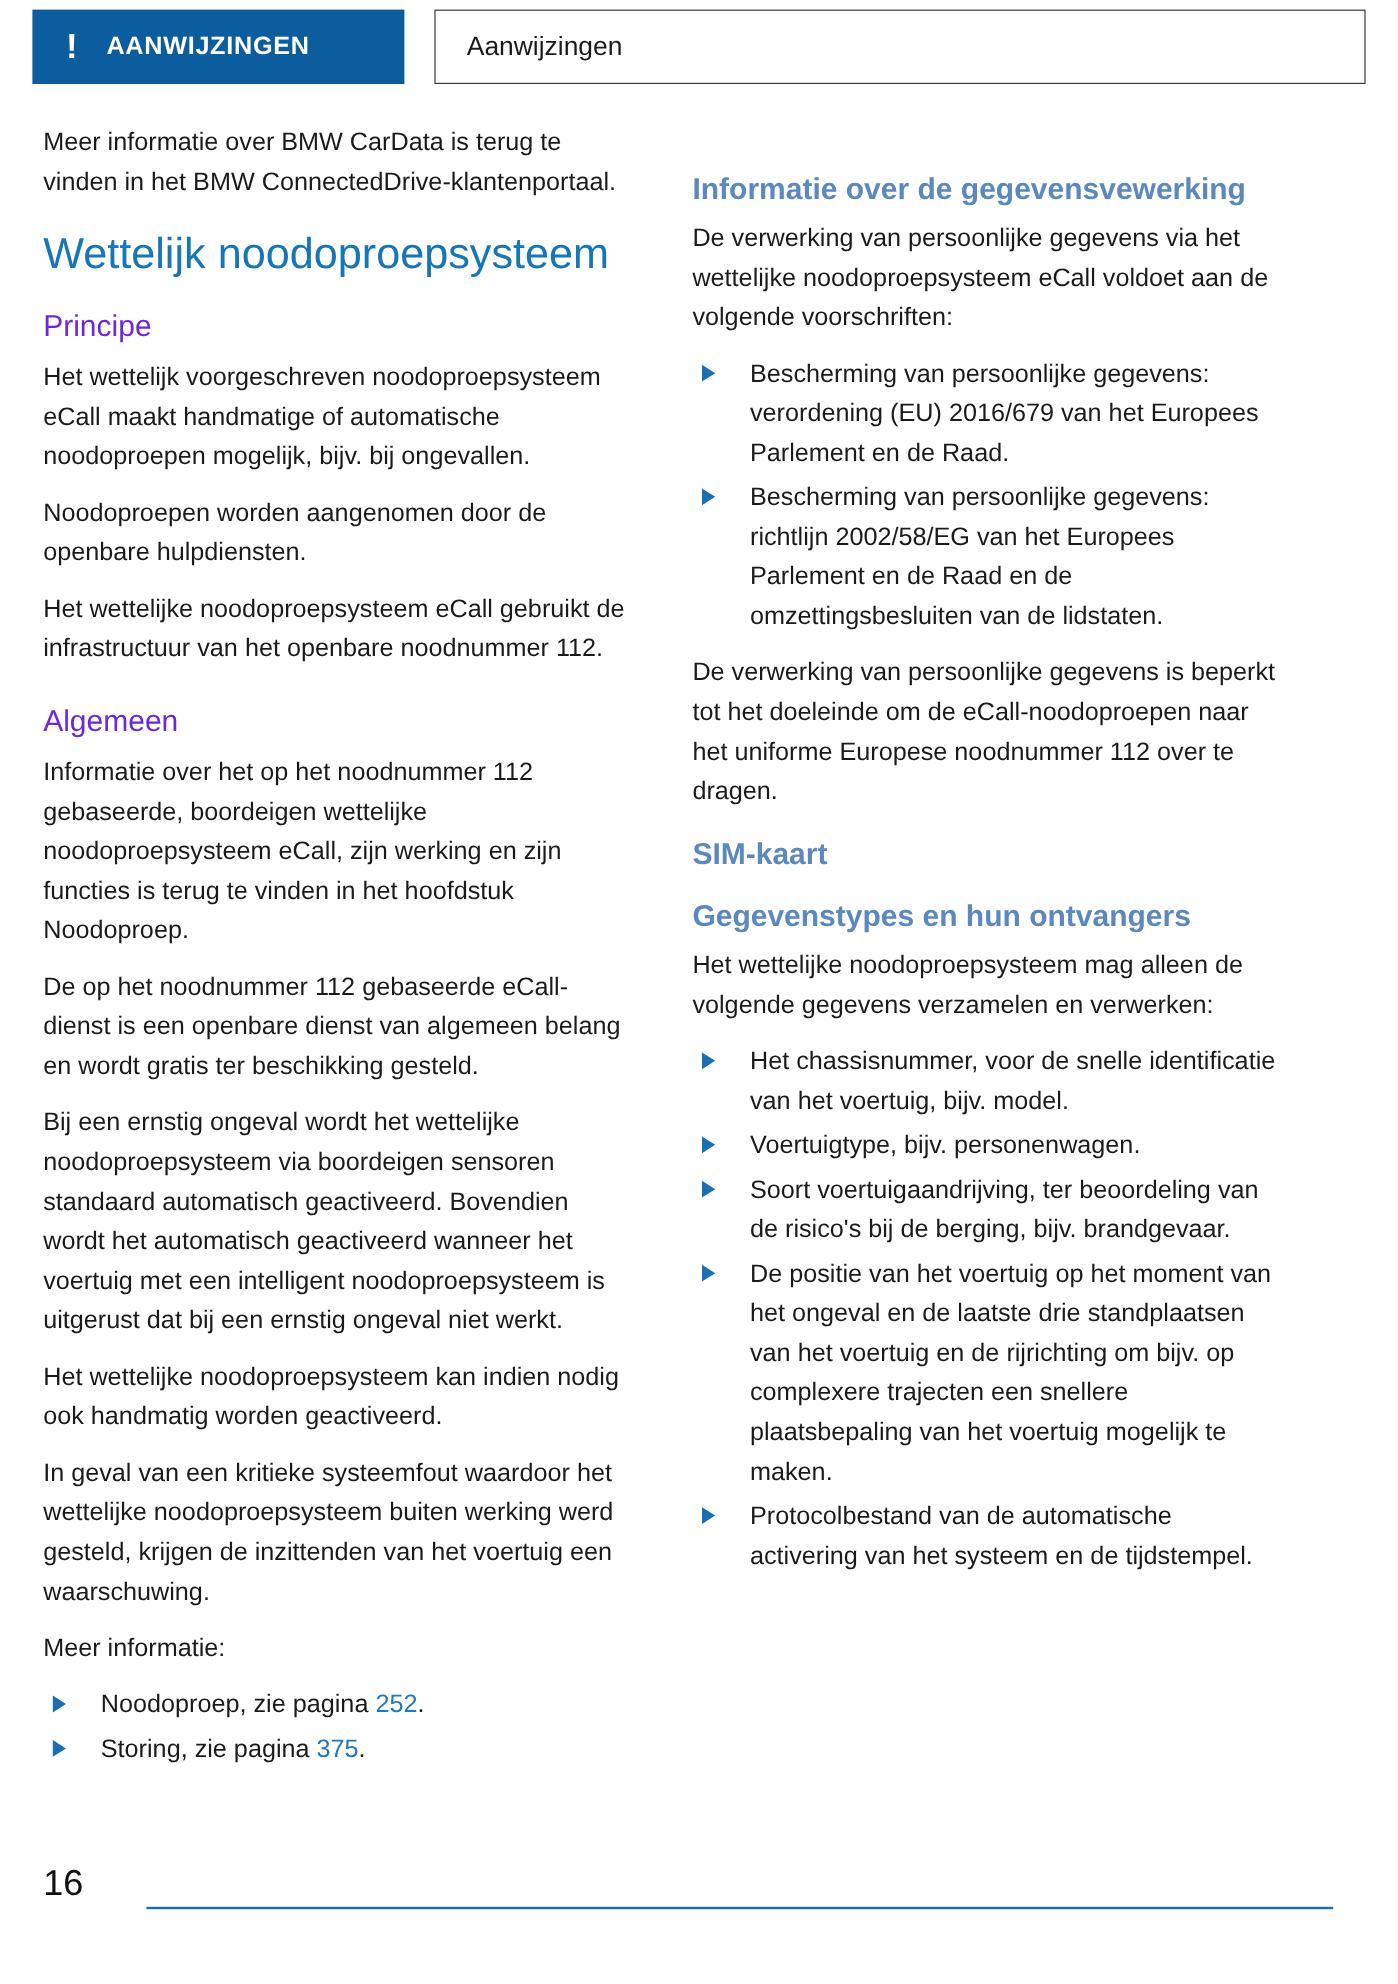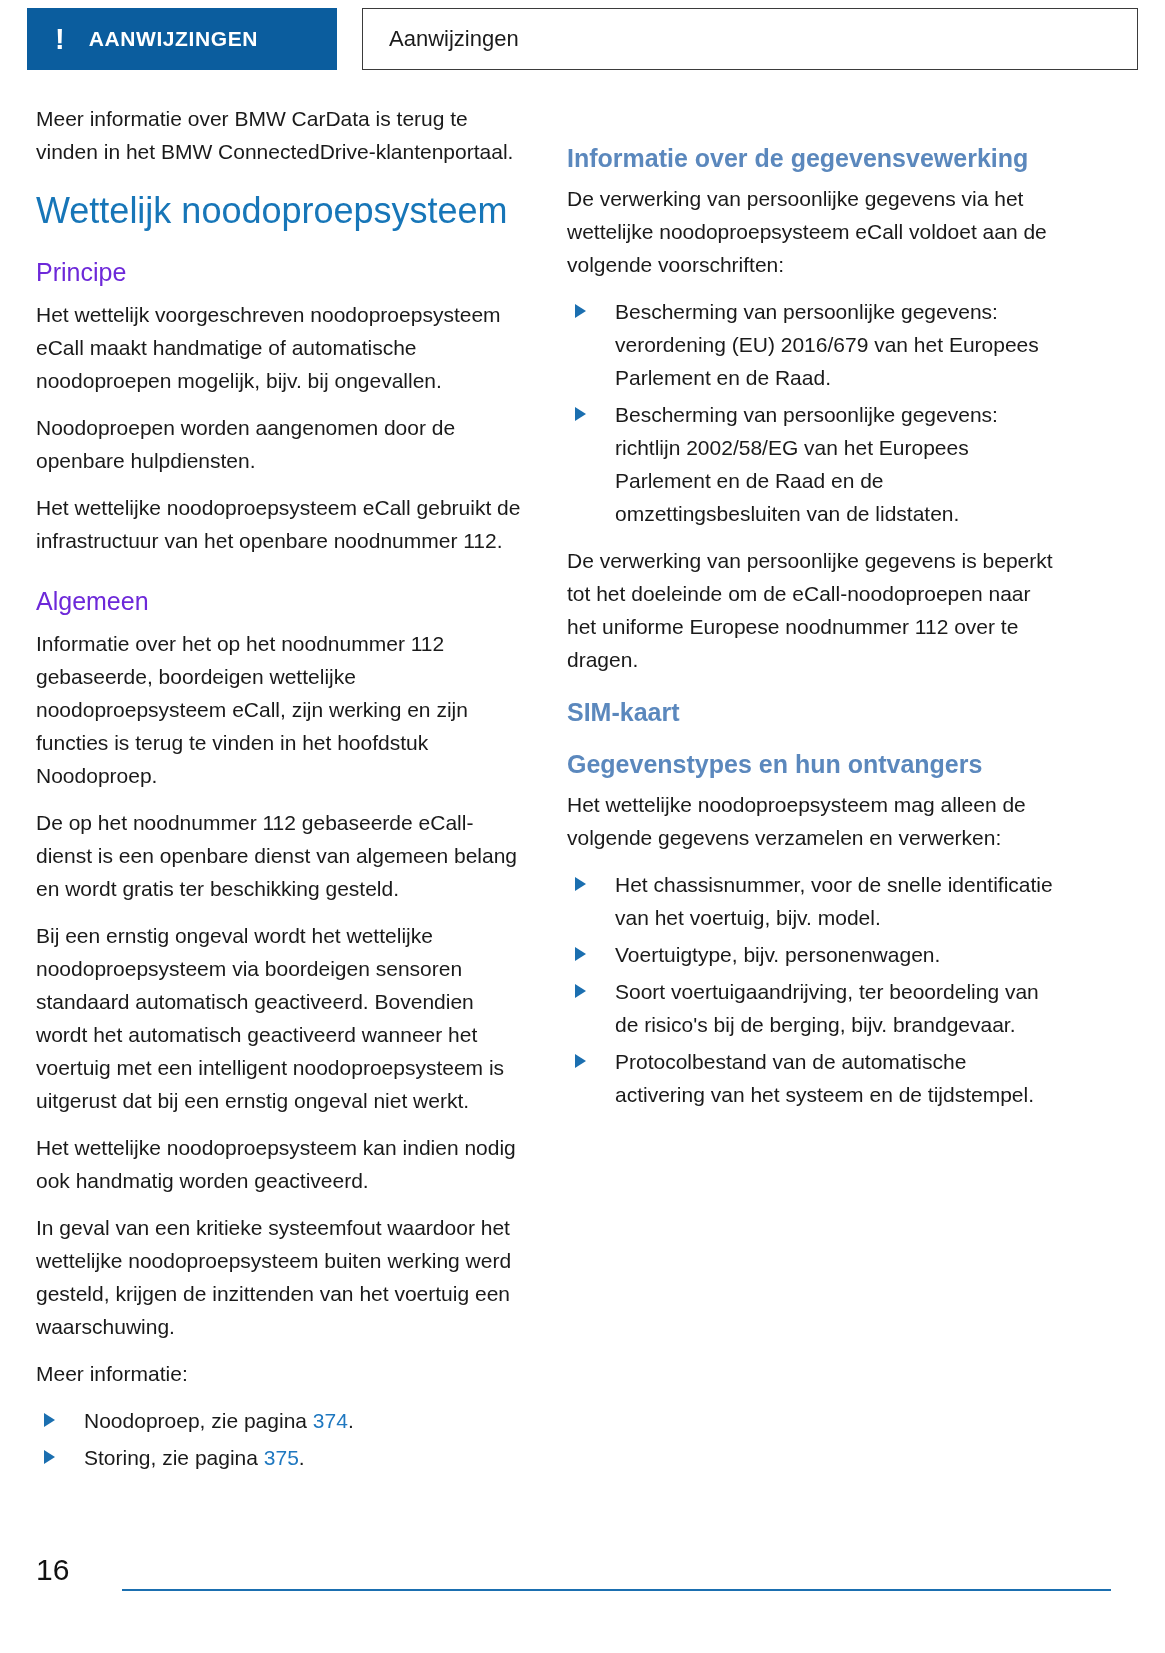--- a/index.html
+++ b/index.html
@@ -78,21 +78,21 @@
   }
 
   
   .columns {
     position: absolute;
     top: 102px;
     left: 36px;
     width: 1097px;
     height: 1360px;
     display: flex;
-    gap: 20px;
+    gap: 30px;
   }
   .col {
     width: 489px;
     flex: 0 0 489px;
   }
   .col.right { margin-left: 22px; margin-top: 40px; }
 
   
   p.body {
     margin: 0 0 14px 0;
@@ -216,21 +216,21 @@
       <p class="body">Informatie over het op het noodnummer 112 gebaseerde, boordeigen wettelijke noodoproepsysteem eCall, zijn werking en zijn functies is terug te vinden in het hoofdstuk Noodoproep.</p>
       <p class="body">De op het noodnummer 112 gebaseerde eCall-dienst is een openbare dienst van algemeen belang en wordt gratis ter beschikking gesteld.</p>
       <p class="body">Bij een ernstig ongeval wordt het wettelijke noodoproepsysteem via boordeigen sensoren standaard automatisch geactiveerd. Bovendien wordt het automatisch geactiveerd wanneer het voertuig met een intelligent noodoproepsysteem is uitgerust dat bij een ernstig ongeval niet werkt.</p>
       <p class="body">Het wettelijke noodoproepsysteem kan indien nodig ook handmatig worden geactiveerd.</p>
       <p class="body">In geval van een kritieke systeemfout waardoor het wettelijke noodoproepsysteem buiten werking werd gesteld, krijgen de inzittenden van het voertuig een waarschuwing.</p>
       <p class="body">Meer informatie:</p>
 
       <ul class="bullets">
         <li>
           <span class="tri"></span>
-          <span>Noodoproep, zie pagina </span><span class="pageref">374</span><span>.</span>
+          <span>Noodoproep, zie pagina </span><span class="pageref">252</span><span>.</span>
         </li>
         <li>
           <span class="tri"></span>
           <span>Storing, zie pagina </span><span class="pageref">375</span><span>.</span>
         </li>
       </ul>
 
     </div>
 
     <div class="col right">
@@ -266,20 +266,24 @@
         <li>
           <span class="tri"></span>
           <span>Voertuigtype, bijv. personenwagen.</span>
         </li>
         <li>
           <span class="tri"></span>
           <span>Soort voertuigaandrijving, ter beoordeling van de risico's bij de berging, bijv. brandgevaar.</span>
         </li>
         <li>
           <span class="tri"></span>
+          <span>De positie van het voertuig op het moment van het ongeval en de laatste drie standplaatsen van het voertuig en de rijrichting om bijv. op complexere trajecten een snellere plaatsbepaling van het voertuig mogelijk te maken.</span>
+        </li>
+        <li>
+          <span class="tri"></span>
           <span>Protocolbestand van de automatische activering van het systeem en de tijdstempel.</span>
         </li>
       </ul>
 
     </div>
 
   </div>
 
   <div class="footer">
     <span class="footer-pageno">16</span>

